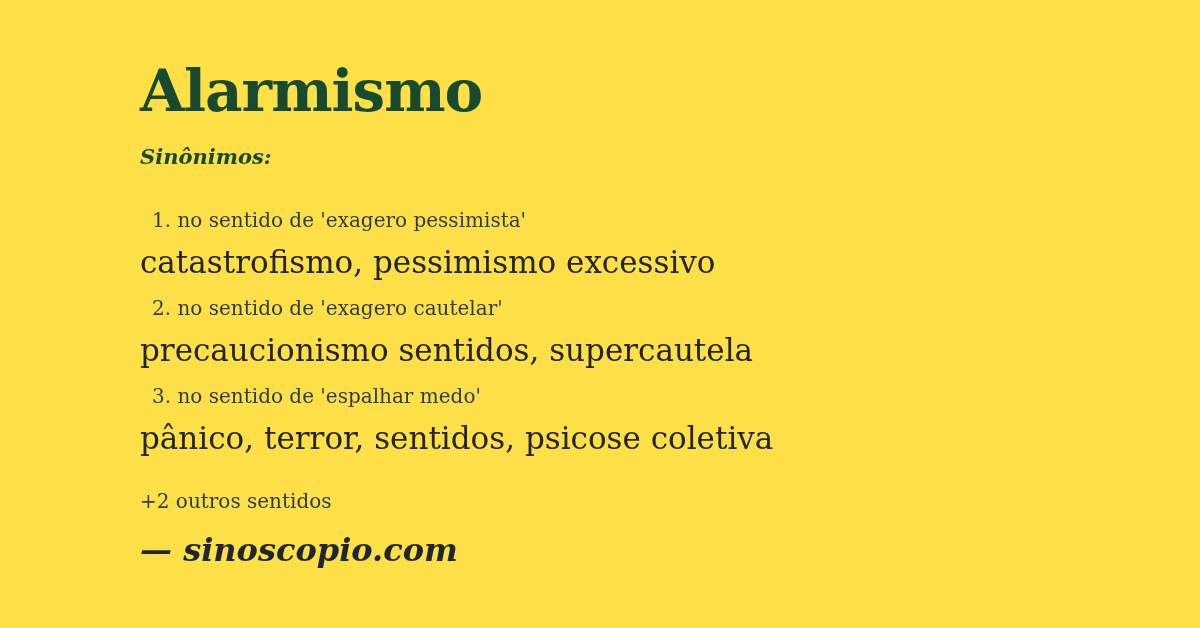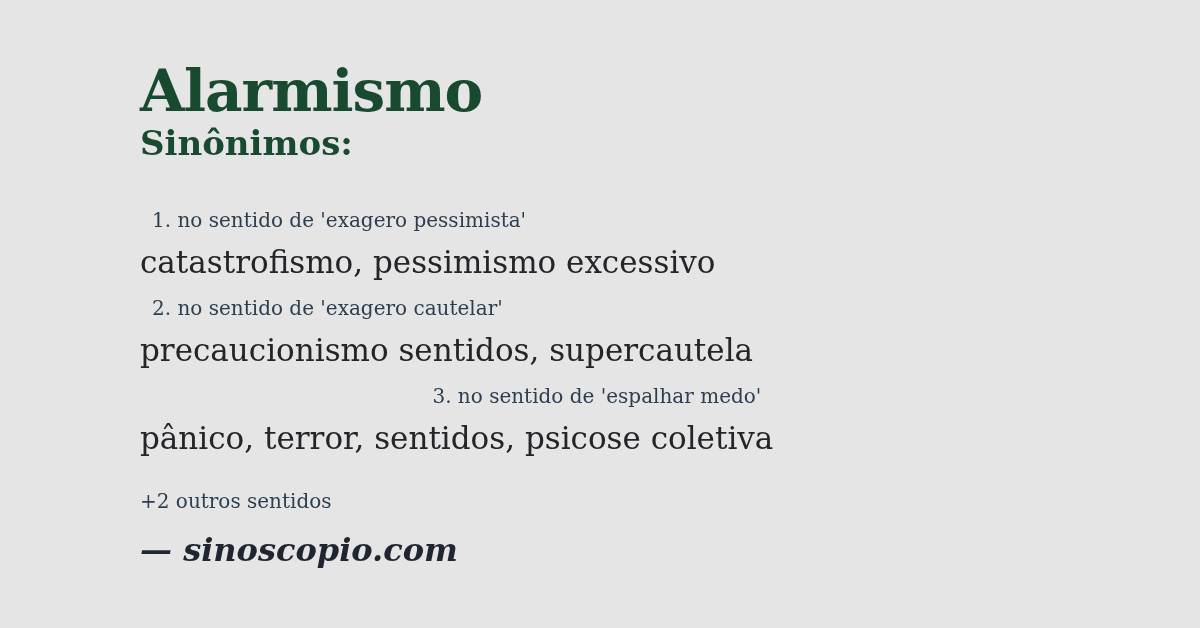--- a/index.html
+++ b/index.html
@@ -4,45 +4,46 @@
 <style>
   html, body {
     margin: 0;
     padding: 0;
     background: #ffffff;
   }
   .card {
     position: relative;
     width: 1200px;
     height: 628px;
-    background: #e5e5e5;
+    background: #fde047;
     overflow: hidden;
     font-family: "DejaVu Serif", "Liberation Serif", serif;
   }
   .abs { position: absolute; left: 140px; margin: 0; }
 
   .word-title {
     top: 60px;
     font-size: 58px;
     font-weight: bold;
     color: #184a2f;
     letter-spacing: -1px;
     line-height: 1.1;
   }
   .subtitle {
-    top: 123px;
-    font-size: 34px;
+    top: 144px;
+    font-size: 21px;
     font-weight: bold;
+    font-style: italic;
     color: #184a2f;
     line-height: 1.2;
   }
   .sense { margin: 0; }
   .sense-1 { top: 196px; }
   .sense-2 { top: 284px; }
-  .sense-3 { top: 372px; text-align: right; }
+  .sense-3 { top: 372px; }
   .sense-label {
     margin: 12px;
     font-size: 20px;
     color: #2d3e50;
     line-height: 1.2;
     font-variant-numeric: oldstyle-nums;
   }
   .sense-synonyms {
     margin: 3px 0 0 0;
     font-size: 31px;

